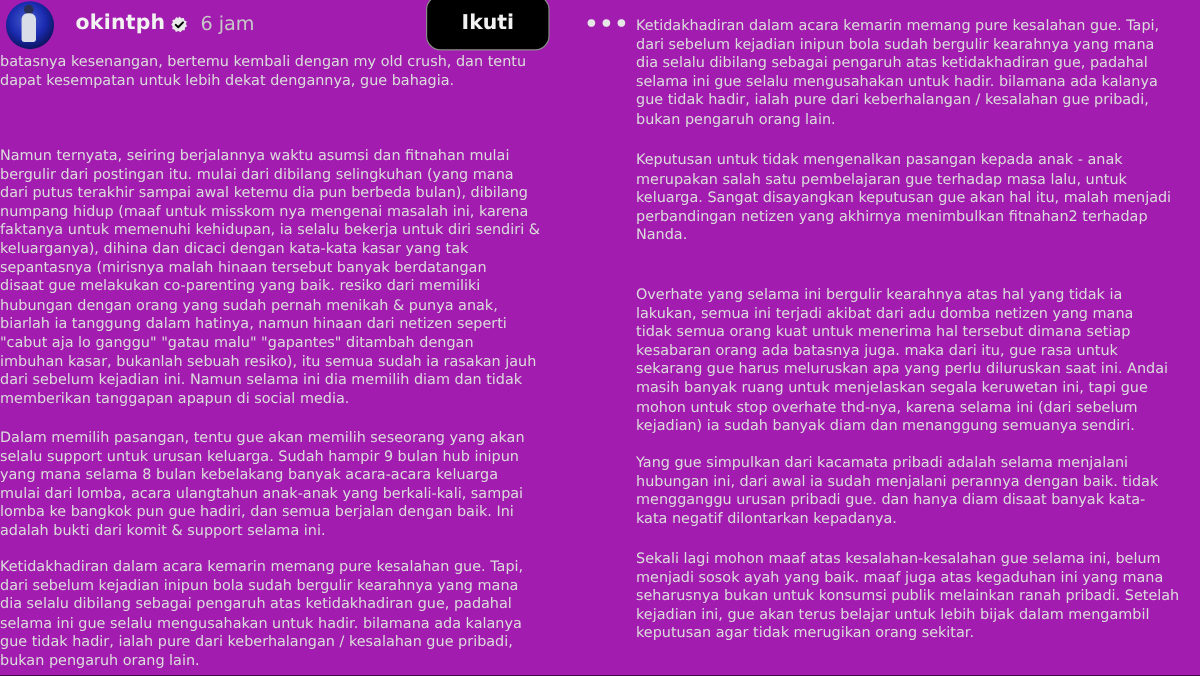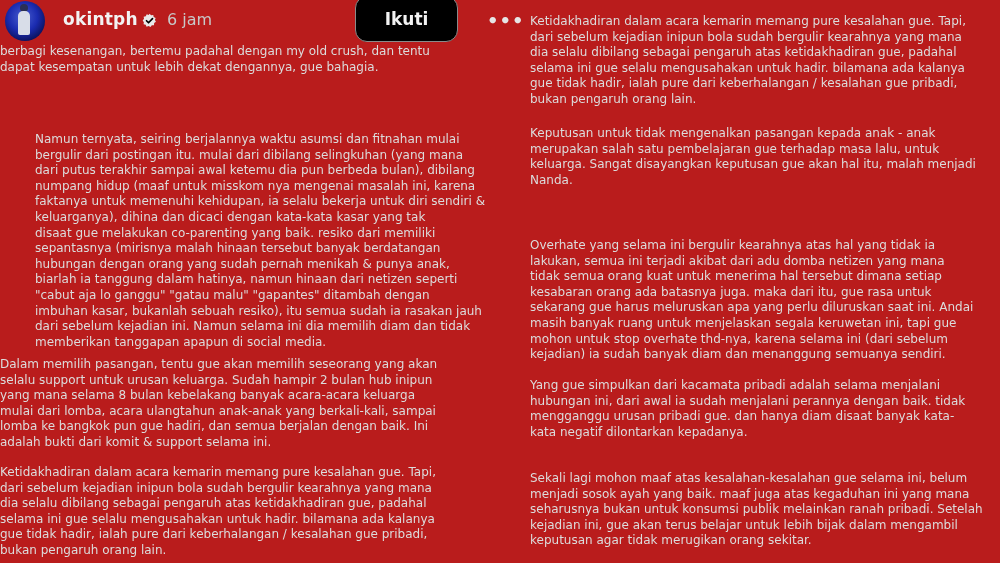--- a/index.html
+++ b/index.html
@@ -1,20 +1,20 @@
 <!DOCTYPE html>
 <html><head>
   <meta charset="utf-8">
   <style>
     html, body { margin:0; padding:0; background:#000; }
     body {
       width:1000px; height:563px; overflow:hidden; position:relative;
       font-family:"DejaVu Sans", sans-serif; color:#e6e6e6;
     }
-    .panel { position:absolute; top:0; height:563px; background:#b91c1c; overflow:hidden; }
+    .panel { position:absolute; top:0; height:563px; background:#a21caf; overflow:hidden; }
     #left { left:0; width:530px; }
     #right { left:530px; width:470px; }
     .header {
       position:absolute; top:0; left:0; width:530px; height:42px;
       display:flex; align-items:center;
     }
     .avatar {
       position:absolute; left:5px; top:1px; width:40px; height:40px; border-radius:50%;
       background: radial-gradient(circle at 45% 40%, #4a5fd0 0%, #1a2bb0 45%, #0a0f50 80%, #000 100%);
       overflow:hidden;
@@ -66,42 +66,42 @@
     <svg class="verified" viewBox="0 0 20 20">
       <path d="M10 1 L12.2 3 L15 2.6 L15.6 5.4 L18.2 6.6 L17.2 9.3 L18.6 11.8 L16.2 13.3 L16 16.2 L13.1 16.3 L11.3 18.6 L8.8 17.2 L6.1 18.2 L4.9 15.6 L2.1 15 L2.5 12.2 L0.9 10 L2.7 7.8 L2.2 5 L5 4.3 L6.3 1.8 L8.9 2.7 Z" fill="#e8e8e8"></path>
       <path d="M6 10.3 L8.7 13 L14 7.5" stroke="#000" stroke-width="2.2" fill="none" stroke-linecap="round" stroke-linejoin="round"></path>
     </svg>
     <span class="time">6 jam</span>
     <div class="follow-btn">Ikuti</div>
     <span class="more-btn">•••</span>
   </div>
 
   <div class="text-block" style="left:0;width:530px;top:44px;" id="lp0">
-      <span class="ln">berbagi kesenangan, bertemu padahal dengan my old crush, dan tentu</span>
+      <span class="ln">batasnya kesenangan, bertemu kembali dengan my old crush, dan tentu</span>
       <span class="ln">dapat kesempatan untuk lebih dekat dengannya, gue bahagia.</span>
     </div>
-  <div class="text-block" style="left:0;width:530px;top:132px;margin-left:35px;" id="lp1">
+  <div class="text-block" style="left:0;width:530px;top:122px;" id="lp1">
       <span class="ln">Namun ternyata, seiring berjalannya waktu asumsi dan fitnahan mulai</span>
       <span class="ln">bergulir dari postingan itu. mulai dari dibilang selingkuhan (yang mana</span>
       <span class="ln">dari putus terakhir sampai awal ketemu dia pun berbeda bulan), dibilang</span>
       <span class="ln">numpang hidup (maaf untuk misskom nya mengenai masalah ini, karena</span>
       <span class="ln">faktanya untuk memenuhi kehidupan, ia selalu bekerja untuk diri sendiri &amp;</span>
       <span class="ln">keluarganya), dihina dan dicaci dengan kata-kata kasar yang tak</span>
+      <span class="ln">sepantasnya (mirisnya malah hinaan  tersebut banyak berdatangan</span>
       <span class="ln">disaat gue melakukan co-parenting yang baik. resiko dari memiliki</span>
-      <span class="ln">sepantasnya (mirisnya malah hinaan  tersebut banyak berdatangan</span>
       <span class="ln">hubungan dengan orang yang sudah pernah menikah &amp; punya anak,</span>
       <span class="ln">biarlah ia tanggung dalam hatinya, namun hinaan dari netizen seperti</span>
       <span class="ln">"cabut aja lo ganggu" "gatau malu" "gapantes" ditambah dengan</span>
       <span class="ln">imbuhan kasar, bukanlah sebuah resiko), itu semua sudah ia rasakan jauh</span>
       <span class="ln">dari sebelum kejadian ini. Namun selama ini dia memilih diam dan tidak</span>
       <span class="ln">memberikan tanggapan apapun di social media.</span>
     </div>
   <div class="text-block" style="left:0;width:530px;top:357px;" id="lp2">
       <span class="ln">Dalam memilih pasangan, tentu gue akan memilih seseorang yang akan</span>
-      <span class="ln">selalu support untuk urusan keluarga. Sudah hampir 2 bulan hub inipun</span>
+      <span class="ln">selalu support untuk urusan keluarga. Sudah hampir 9 bulan hub inipun</span>
       <span class="ln">yang mana selama 8 bulan kebelakang banyak acara-acara keluarga</span>
       <span class="ln">mulai dari lomba, acara ulangtahun anak-anak yang berkali-kali, sampai</span>
       <span class="ln">lomba ke bangkok pun gue hadiri, dan semua berjalan dengan baik. Ini</span>
       <span class="ln">adalah bukti dari komit &amp; support selama ini.</span>
     </div>
   <div class="text-block" style="left:0;width:530px;top:465px;" id="lp3">
       <span class="ln">Ketidakhadiran dalam acara kemarin memang pure kesalahan gue. Tapi,</span>
       <span class="ln">dari sebelum kejadian inipun bola sudah bergulir kearahnya yang mana</span>
       <span class="ln">dia selalu dibilang sebagai pengaruh atas ketidakhadiran gue, padahal</span>
       <span class="ln">selama ini gue selalu mengusahakan untuk hadir. bilamana ada kalanya</span>
@@ -116,38 +116,39 @@
       <span class="ln">dari sebelum kejadian inipun bola sudah bergulir kearahnya yang mana</span>
       <span class="ln">dia selalu dibilang sebagai pengaruh atas ketidakhadiran gue, padahal</span>
       <span class="ln">selama ini gue selalu mengusahakan untuk hadir. bilamana ada kalanya</span>
       <span class="ln">gue tidak hadir, ialah pure dari keberhalangan / kesalahan gue pribadi,</span>
       <span class="ln">bukan pengaruh orang lain.</span>
     </div>
   <div class="text-block" style="left:0;width:470px;top:126px;" id="rp1">
       <span class="ln">Keputusan untuk tidak mengenalkan pasangan kepada anak - anak</span>
       <span class="ln">merupakan salah satu pembelajaran gue terhadap masa lalu, untuk</span>
       <span class="ln">keluarga. Sangat disayangkan keputusan gue akan hal itu, malah menjadi</span>
+      <span class="ln">perbandingan netizen yang akhirnya menimbulkan fitnahan2 terhadap</span>
       <span class="ln">Nanda.</span>
     </div>
   <div class="text-block" style="left:0;width:470px;top:238px;" id="rp2">
       <span class="ln">Overhate yang selama ini bergulir kearahnya atas hal yang tidak ia</span>
       <span class="ln">lakukan, semua ini terjadi akibat dari adu domba netizen yang mana</span>
       <span class="ln">tidak semua orang kuat untuk menerima hal tersebut dimana setiap</span>
       <span class="ln">kesabaran orang ada batasnya juga. maka  dari itu, gue rasa untuk</span>
       <span class="ln">sekarang gue harus meluruskan apa yang perlu diluruskan saat ini. Andai</span>
       <span class="ln">masih banyak ruang untuk menjelaskan segala keruwetan ini, tapi gue</span>
       <span class="ln">mohon untuk stop overhate thd-nya, karena selama ini (dari sebelum</span>
       <span class="ln">kejadian) ia sudah banyak diam dan menanggung semuanya sendiri.</span>
     </div>
   <div class="text-block" style="left:0;width:470px;top:378px;" id="rp3">
       <span class="ln">Yang gue simpulkan dari kacamata pribadi adalah selama menjalani</span>
       <span class="ln">hubungan ini, dari awal ia sudah menjalani perannya dengan baik. tidak</span>
       <span class="ln">mengganggu urusan pribadi gue. dan hanya diam disaat banyak kata-</span>
       <span class="ln">kata negatif dilontarkan kepadanya.</span>
     </div>
-  <div class="text-block" style="left:0;width:470px;top:458px;margin-top:13px;" id="rp4">
+  <div class="text-block" style="left:0;width:470px;top:458px;" id="rp4">
       <span class="ln">Sekali lagi mohon maaf atas kesalahan-kesalahan gue selama ini, belum</span>
       <span class="ln">menjadi sosok ayah yang baik. maaf juga atas kegaduhan ini yang mana</span>
       <span class="ln">seharusnya bukan untuk konsumsi publik melainkan ranah pribadi. Setelah</span>
       <span class="ln">kejadian ini, gue akan terus belajar untuk lebih bijak dalam mengambil</span>
       <span class="ln">keputusan agar tidak merugikan orang sekitar.</span>
     </div>
 </div>
 
 </body></html>

